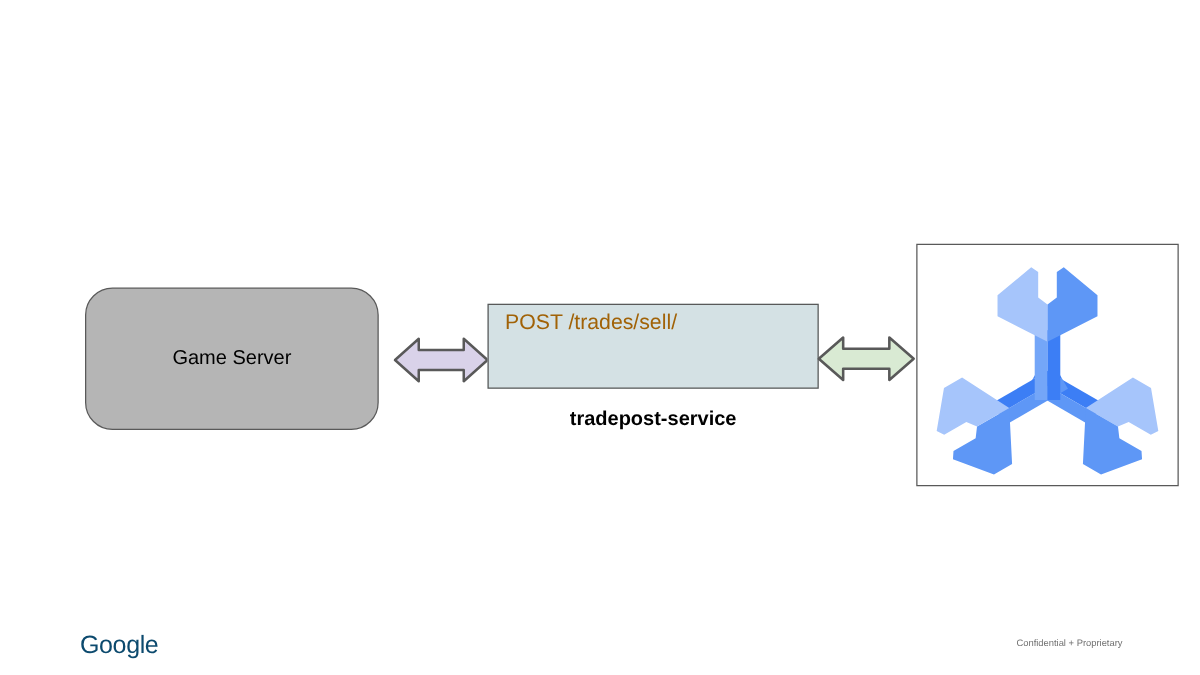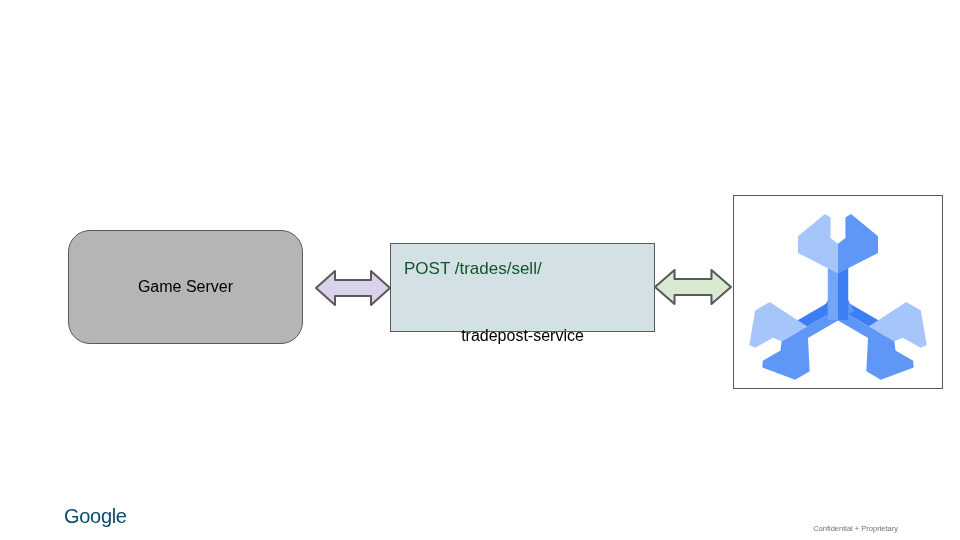--- a/index.html
+++ b/index.html
@@ -12,42 +12,42 @@
     position:absolute;left:68px;top:230px;width:235px;height:114px;
     background:#b5b5b5;border:1.5px solid #595959;border-radius:22px;
     display:flex;align-items:center;justify-content:center;
     font-size:16px;color:#000;box-sizing:border-box;
   }
   
   .arrow-left{position:absolute;left:314px;top:268px;}
   .arrow-right{position:absolute;left:653px;top:267px;}
   
   .service-box{
-    position:absolute;left:390px;top:243px;width:265px;height:89px;
+    position:absolute;left:390px;top:243px;width:265px;height:68px;
     background:#d4e1e4;border:1.3px solid #595959;box-sizing:border-box;
-    padding:12px 0 0 13px;font-size:17px;line-height:25px;color:#14532d;
+    padding:1px 0 0 13px;font-size:17px;line-height:25px;color:#a16207;
   }
   .service-box .line{display:block;white-space:nowrap;}
   .service-label{
     position:absolute;left:390px;top:327px;width:265px;text-align:center;
-    font-size:16px;font-weight:normal;color:#000;
+    font-size:16px;font-weight:bold;color:#000;
   }
   
   .spanner-card{
     position:absolute;left:733px;top:195px;width:210px;height:194px;
     background:#ffffff;border:1.3px solid #595959;box-sizing:border-box;
     display:flex;align-items:center;justify-content:center;
   }
   
   .google-logo{
     position:absolute;left:24px;top:505px;font-size:20px;font-weight:500;
     color:#0c4a6e;letter-spacing:-0.3px;margin-left:40px;
   }
   .confidential{
-    position:absolute;right:62px;top:524px;font-size:7.5px;color:#717171;
+    position:absolute;right:62px;top:510px;font-size:7.5px;color:#717171;
   }
 </style>
 </head>
 <body>
 
 <div class="slide">
 
   <div class="game-server">
     <span>Game Server</span>
   </div>

